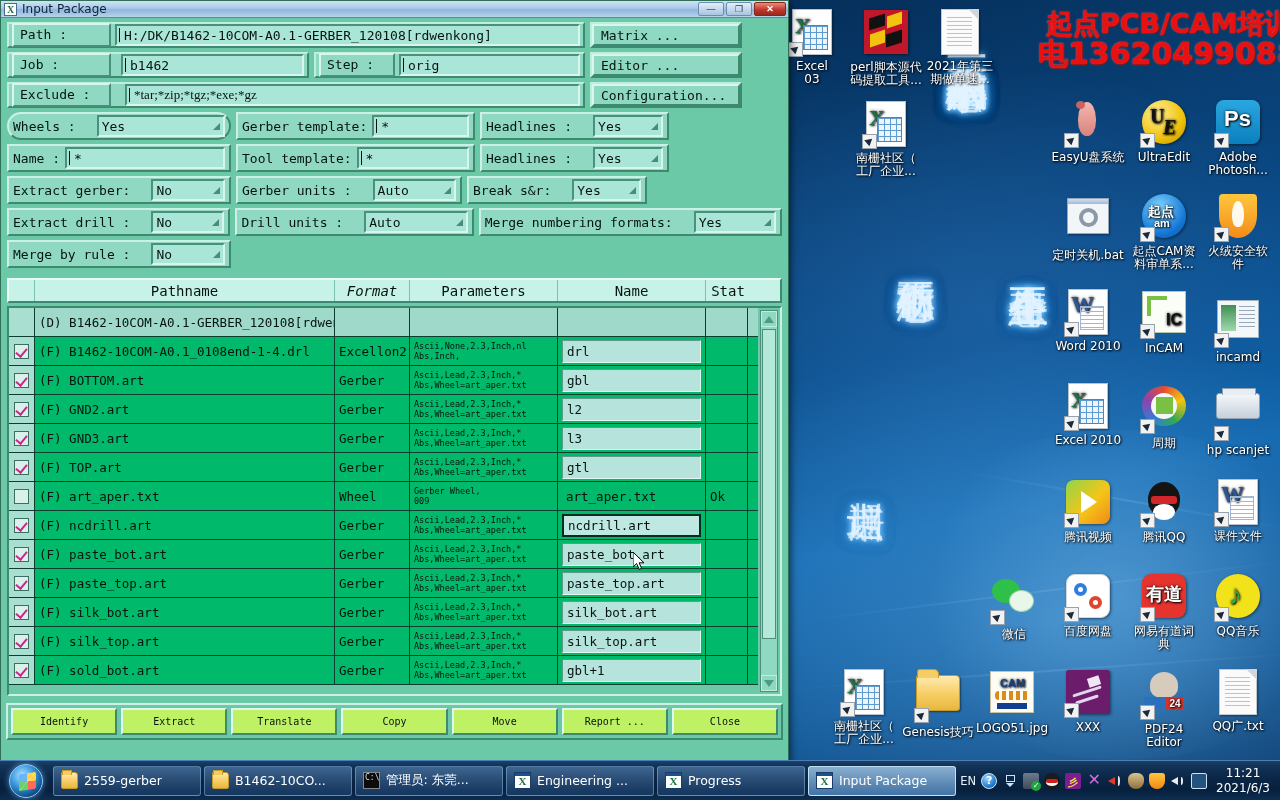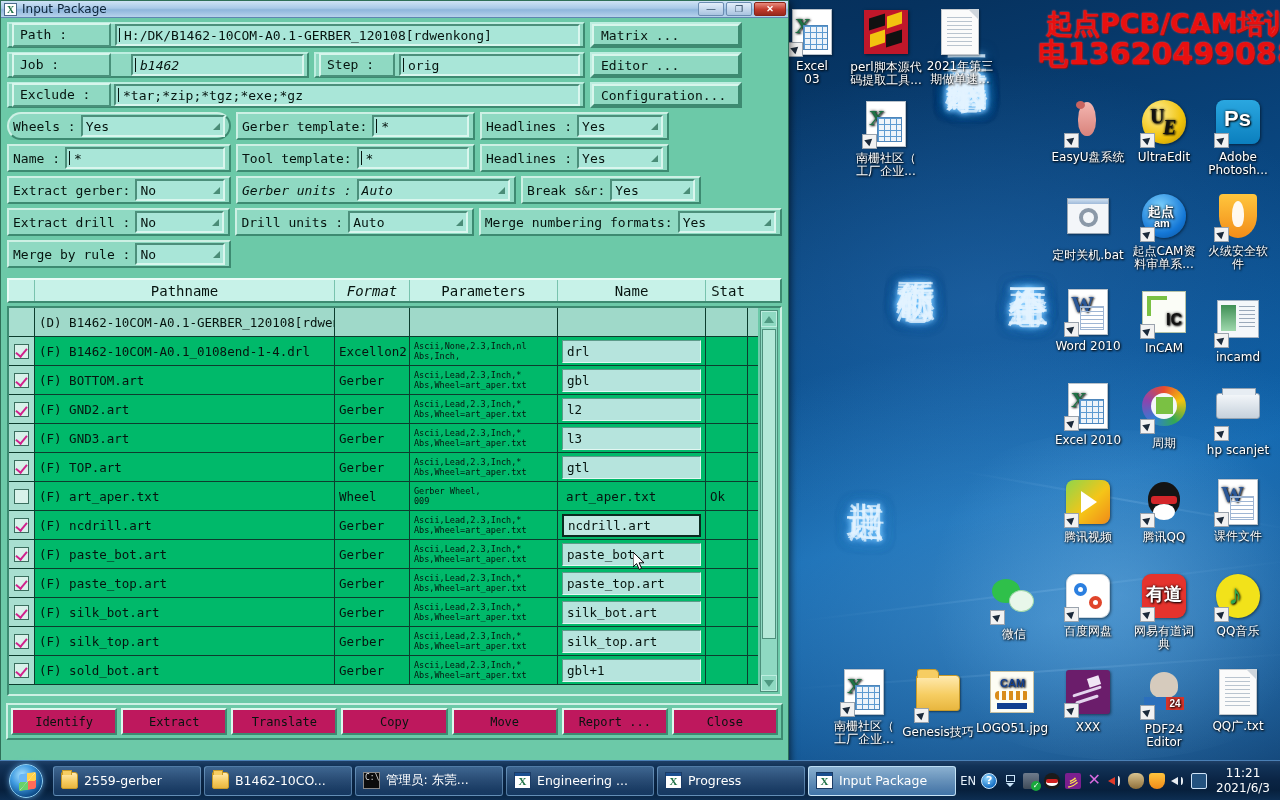--- a/index.html
+++ b/index.html
@@ -262,20 +262,21 @@
     border: 2px solid;
     border-color: #4c8f7b #d9f6ee #d9f6ee #4c8f7b;
     font-family: "DejaVu Sans Mono", monospace;
     font-size: 13px; color: #06140f;
     display: flex; align-items: center;
     justify-content: space-between;
     padding: 0 3px;
     height: 22px;
     min-width: 62px;
     white-space: nowrap;
+    margin-left: 16px;
   }
   .optbox .caret {
     width: 0; height: 0; margin-left: 7px;
     border-left: 7px solid transparent;
     border-bottom: 7px solid #4a8c77;
   }
   .grp {
     background: #8fd9c2;
     border: 2px solid;
     border-color: #cdf0e4 #3d8a71 #3d8a71 #cdf0e4;
@@ -395,26 +396,26 @@
     position: absolute; left: 5px; right: 5px; bottom: 24px;
     display: flex; gap: 4px;
     background: #6cc9a8;
     border: 2px solid;
     border-color: #cdf0e4 #3d8a71 #3d8a71 #cdf0e4;
     padding: 3px;
   }
   .bigbtn {
     flex: 1;
     height: 27px;
-    background: #be185d;
+    background: #bef264;
     border: 2px solid;
     border-color: #dff8ef #3d8a71 #3d8a71 #dff8ef;
     display: flex; align-items: center; justify-content: center;
     font-family: "DejaVu Sans Mono", monospace;
-    font-size: 12px; color: #06140f;
+    font-size: 10px; color: #06140f;
   }
 
   
   #taskbar {
     position: absolute; left: 0; bottom: 0; width: 1280px; height: 40px;
     background: linear-gradient(180deg, #1f3f66 0%, #123358 12%, #0a2444 50%, #07203d 75%, #0d2e52 100%);
     border-top: 1px solid #4a7fb5;
     display: flex; align-items: center;
   }
   #start-orb {
@@ -817,35 +818,35 @@
         <div class="txtin" style="flex:1;margin-left:4px;padding-left:7px;">H:/DK/B1462-10COM-A0.1-GERBER_120108[rdwenkong]</div>
       </div>
       <div class="pane" style="width:152px;padding:0;">
         <div class="actbtn" style="width:100%;height:100%;">Matrix ...</div>
       </div>
     </div>
 
     <div class="frow">
       <div class="pane" style="width:302px;">
         <div class="lbl-btn" style="width:99px;">Job     :</div>
-        <div class="txtin" style="flex:1;margin-left:20px;padding-left:7px;font-style:italic;">b1462</div>
+        <div class="txtin" style="flex:1;margin-left:10px;padding-left:7px;">b1462</div>
       </div>
       <div class="pane" style="width:271px;">
         <div class="lbl-btn" style="width:76px;">Step  :</div>
         <div class="txtin" style="flex:1;margin-left:4px;padding-left:7px;">orig</div>
       </div>
       <div class="pane" style="width:152px;padding:0;">
         <div class="actbtn" style="width:100%;height:100%;">Editor ...</div>
       </div>
     </div>
 
     <div class="frow">
       <div class="pane" style="width:578px;">
         <div class="lbl-btn" style="width:99px;">Exclude :</div>
-        <div class="txtin" style="flex:1;margin-left:3px;padding-left:7px;">*tar;*zip;*tgz;*exe;*gz</div>
+        <div class="txtin" style="flex:1;margin-left:14px;padding-left:7px;font-family:Liberation Serif, serif;">*tar;*zip;*tgz;*exe;*gz</div>
       </div>
       <div class="pane" style="width:152px;padding:0;">
         <div class="actbtn" style="width:100%;height:100%;">Configuration...</div>
       </div>
     </div>
 
     <div class="frow">
       <div class="grp" style="width:224px;border-radius:14px;">
         <span class="fld-label">Wheels       :</span>
         <div class="optbox" style="flex:1;">
@@ -885,21 +886,21 @@
     </div>
 
     <div class="frow">
       <div class="grp" style="width:224px;">
         <span class="fld-label">Extract gerber:</span>
         <div class="optbox" style="flex:1;">
           <span>No</span>
           <span class="caret"></span>
         </div>
       </div>
-      <div class="grp" style="width:280px;font-style:italic;">
+      <div class="grp" style="width:226px;">
         <span class="fld-label">Gerber units  :</span>
         <div class="optbox" style="flex:1;">
           <span>Auto</span>
           <span class="caret"></span>
         </div>
       </div>
       <div class="grp" style="width:180px;">
         <span class="fld-label">Break s&amp;r:</span>
         <div class="optbox" style="flex:1;">
           <span>Yes</span>

